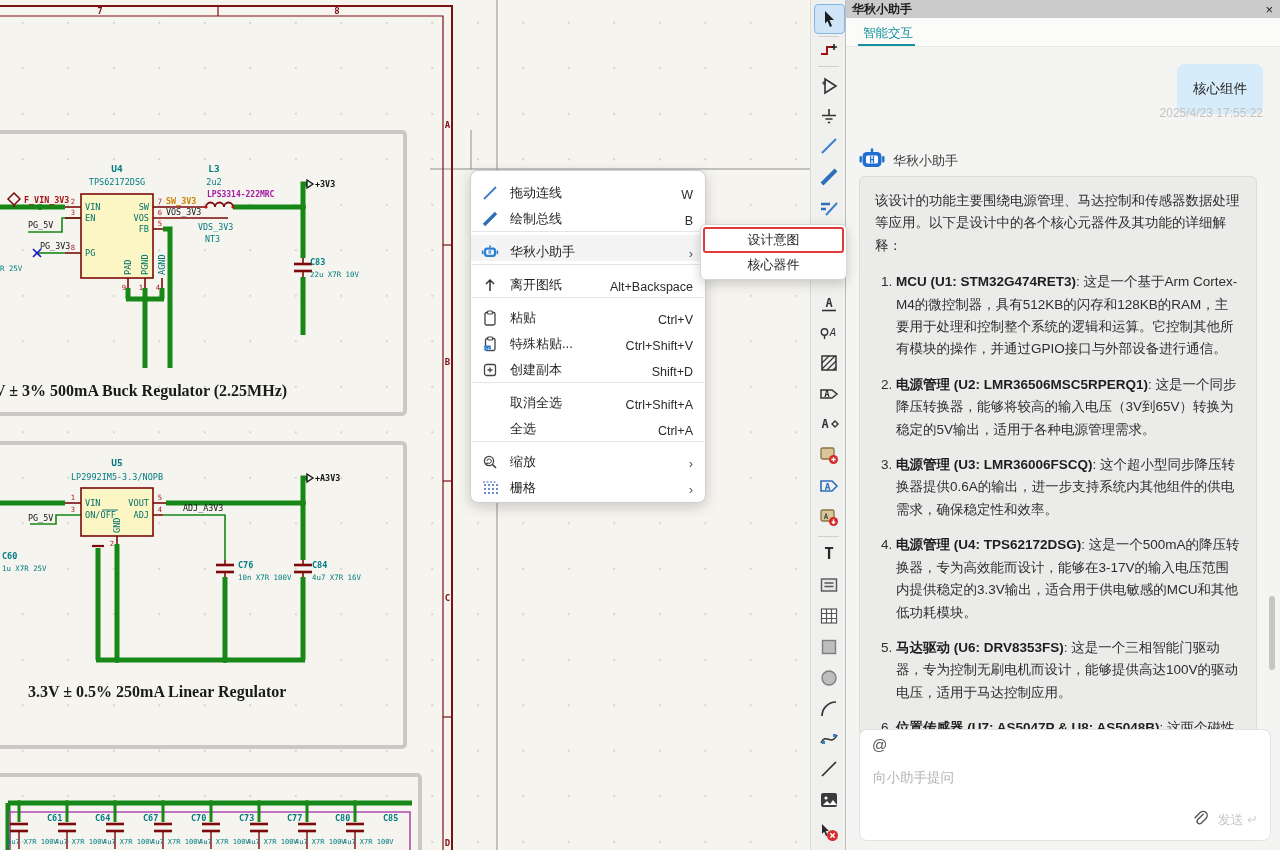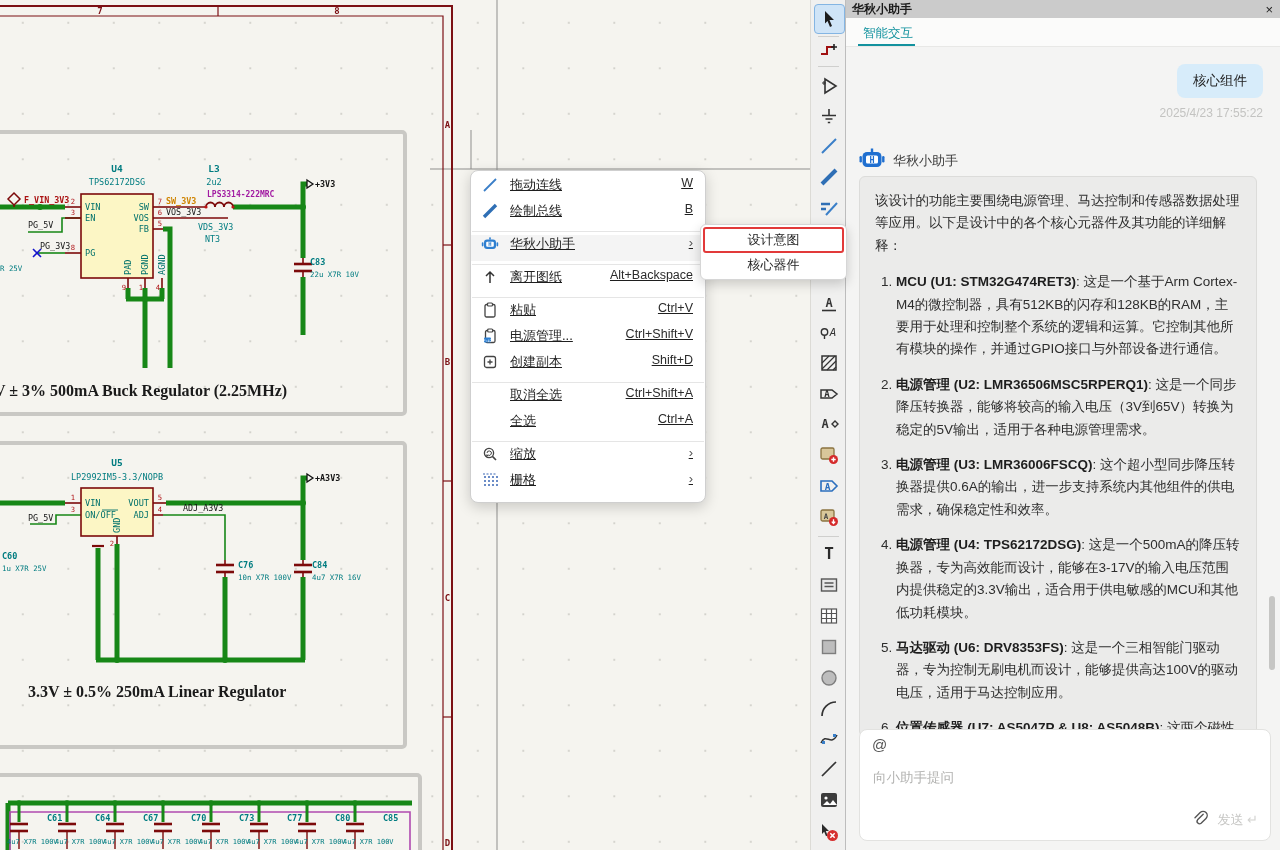--- a/index.html
+++ b/index.html
@@ -10,21 +10,21 @@
   
   #toolbar{position:absolute;left:810px;top:0;width:35px;height:850px;
            background:#f0f0ef;border-left:1px solid #dcdbd6;z-index:2;}
   .ticon{position:absolute;left:6px;width:23px;height:23px;display:flex;align-items:center;justify-content:center;}
   .tsel{position:absolute;left:3px;top:4px;width:29px;height:28px;background:#cfe4f7;border:1px solid #84b5e3;border-radius:4px;}
   .tsep{position:absolute;left:7px;width:21px;height:1px;background:#cfcfcd;}
   
   #ctxmenu{position:absolute;left:470px;top:170px;width:234px;background:#fff;
            border:1px solid #cfcfcf;border-radius:8px;box-shadow:0 4px 14px rgba(0,0,0,.18);
            padding:5px 0;z-index:6;}
-  .mi{display:flex;align-items:flex-start;height:26px;padding:0 12px 0 9px;font-size:13px;color:#1f1f1f;text-decoration:underline;}
+  .mi{display:flex;align-items:flex-end;height:26px;padding:0 12px 0 9px;font-size:13px;color:#1f1f1f;}
   .mi .ic{width:19px;height:18px;margin-right:11px;display:flex;align-items:center;justify-content:center;flex:none;}
   .mi .lbl{flex:1;white-space:nowrap;}
   .mi .sc{color:#2b2b2b;font-size:12.5px;}
   .mi .arr{color:#555;font-size:13px;}
   .mi.active{background:#f4f4f4;}
   .msep{height:1px;background:#e5e5e5;margin:3px 1px;}
   #submenu{position:absolute;left:700px;top:224px;width:141px;background:#fff;
            border:1px solid #d6d6d6;border-radius:6px;box-shadow:0 4px 12px rgba(0,0,0,.18);
            padding:2px 2px;z-index:7;}
   .smi{height:24px;display:flex;align-items:center;justify-content:center;font-size:13px;color:#1f1f1f;border-radius:3px;}
@@ -33,21 +33,21 @@
   #panel{position:absolute;left:845px;top:0;width:435px;height:850px;background:#f4f4f3;
          border-left:1px solid #bdbdbd;z-index:3;}
   #phead{position:absolute;left:0;top:0;width:100%;height:18px;background:#cbcbcb;
          display:flex;align-items:center;font-size:12px;font-weight:bold;color:#1b1b1b;}
   #phead .t{padding-left:6px;flex:1;}
   #phead .x{padding-right:8px;font-weight:normal;font-size:13px;color:#222;cursor:default;}
   #ptabs{position:absolute;left:0;top:18px;width:100%;height:28px;background:#fbfbfa;border-bottom:1px solid #e8e8e6;font-family:Liberation Mono, monospace;}
   #tab1{position:absolute;left:17px;top:7px;font-size:12.5px;color:#13929e;}
   #tabline{position:absolute;left:12px;top:26px;width:57px;height:2px;background:#13929e;}
   .ubbl{position:absolute;right:18px;top:64px;background:#d7ecfa;border-radius:8px;
-        padding:8px 16px;font-size:13.5px;color:#222;}
+        padding:16px 16px;font-size:13.5px;color:#222;}
   .tstamp{position:absolute;right:18px;top:106px;font-size:12px;color:#c3c3c1;}
   .arow{position:absolute;left:13px;top:146px;display:flex;align-items:center;}
   .aname{margin-left:8px;font-size:13px;color:#3a3a3a;}
   .abbl{position:absolute;left:13px;top:176px;width:366px;height:533px;background:#ebebea;
         border:1px solid #dcdcda;border-radius:6px;padding:13px 15px;overflow:hidden;
         font-size:13.5px;line-height:1.66;color:#2e2e2e;}
   .abbl b{color:#1e1e1e;}
   .abbl p{margin:0 0 14px 0;}
   .abbl ol{margin:0;padding-left:21px;}
   .abbl li{margin-bottom:13px;}
@@ -583,21 +583,21 @@
   </div>
   <div class="mi">
     <span class="ic">
           <svg width="16" height="16" viewBox="0 0 16 16">
             <rect x="3.5" y="2.5" width="9.5" height="12" rx="1.5" fill="none" stroke="#444" stroke-width="1.3"></rect>
             <rect x="5.7" y="1" width="5" height="3" rx="1" fill="#fff" stroke="#444" stroke-width="1.2"></rect>
             <rect x="2" y="9.5" width="7" height="5" rx="1" fill="#2e7fd0"></rect>
             <text x="5.5" y="13.5" font-size="3.6" fill="#fff" text-anchor="middle" font-family="Liberation Sans">P:42</text>
           </svg>
         </span>
-    <span class="lbl">电源管理...</span>
+    <span class="lbl">特殊粘贴...</span>
     <span class="sc">Ctrl+Shift+V</span>
   </div>
   <div class="mi">
     <span class="ic">
           <svg width="16" height="16" viewBox="0 0 16 16">
             <rect x="2.5" y="2.5" width="11" height="11" rx="2" fill="none" stroke="#444" stroke-width="1.3"></rect>
             <path d="M8 5.5 v5 M5.5 8 h5" stroke="#444" stroke-width="1.3"></path>
           </svg>
         </span>
     <span class="lbl">创建副本</span>

